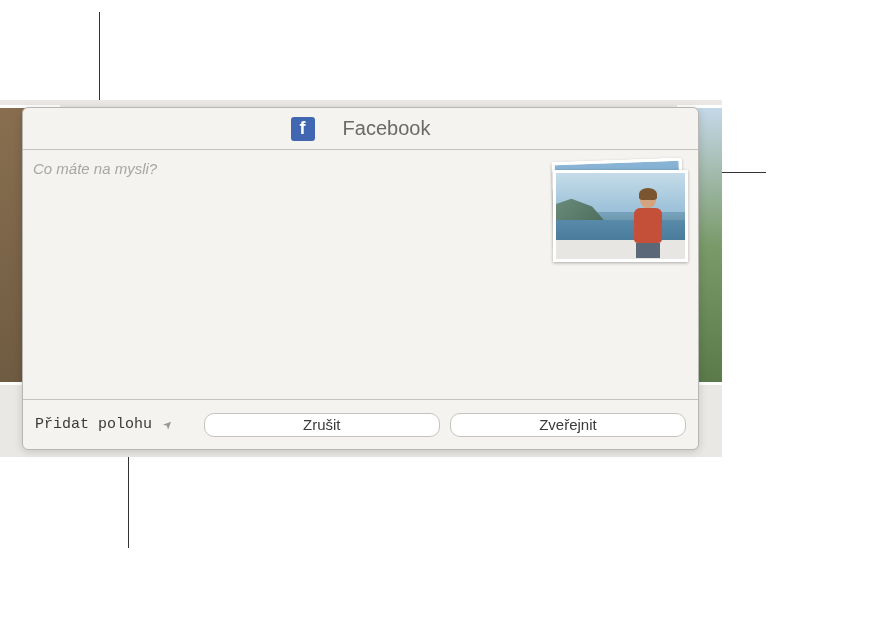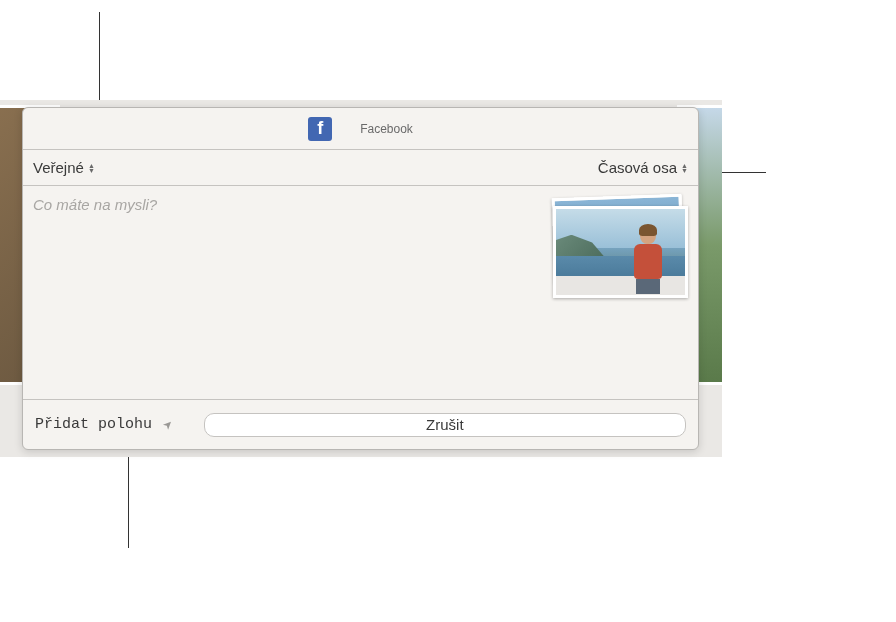--- a/index.html
+++ b/index.html
@@ -92,21 +92,21 @@
       display: flex;
       align-items: center;
       justify-content: center;
       color: white;
       font-weight: bold;
       font-size: 18px;
       font-family: Arial, sans-serif;
     }
     
     .dialog-title {
-      font-size: 12px;
+      font-size: 20px;
       color: #6a6a6a;
       margin-left: 18px;
     }
     
     .dropdown-row {
       height: 36px;
       display: flex;
       align-items: center;
       justify-content: space-between;
       padding: 0 10px;
@@ -317,36 +317,20 @@
 
 <div class="dialog">
 
   <div class="dialog-header">
     <div class="fb-icon">
       <span>f</span>
     </div>
     <span class="dialog-title">Facebook</span>
   </div>
 
-  <div class="dropdown-row">
-    <div class="dropdown">
-      <span>Veřejné</span>
-      <span class="dropdown-arrows">
-        <span>▲</span>
-        <span>▼</span>
-      </span>
-    </div>
-    <div class="dropdown">
-      <span>Časová osa</span>
-      <span class="dropdown-arrows">
-        <span>▲</span>
-        <span>▼</span>
-      </span>
-    </div>
-  </div>
 
   <div class="compose-area">
     <span class="placeholder-text">Co máte na mysli?</span>
     
     <div class="photo-stack">
       <div class="photo-thumb back"></div>
       <div class="photo-thumb front">
         <div class="photo-scene">
           <div class="photo-sky"></div>
           <div class="photo-mountain"></div>
@@ -363,15 +347,16 @@
     </div>
   </div>
 
   <div class="dialog-footer">
     <div class="location-btn">
       <span>Přidat polohu</span>
       <span class="location-arrow-icon" style="transform: rotate(-45deg); display: inline-block;">➤</span>
     </div>
     <div class="footer-spacer"></div>
     <button class="action-button">Zrušit</button>
+    <button class="action-button">Zveřejnit</button>
   </div>
 
 </div>
 
 </body></html>

